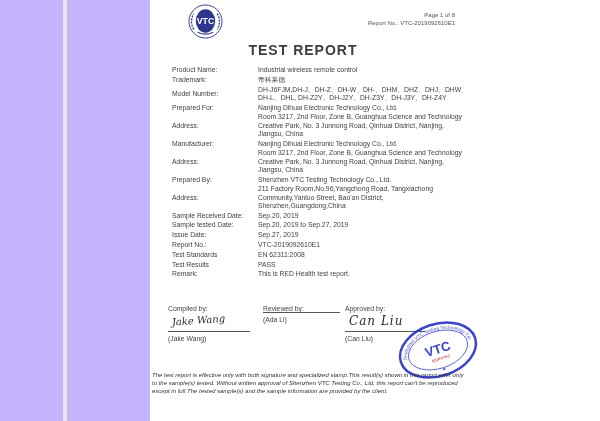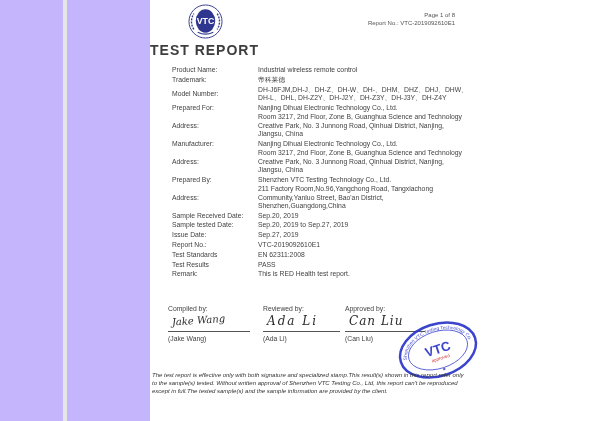--- a/index.html
+++ b/index.html
@@ -6,21 +6,21 @@
   body { background:#b0b0b0; font-family:"Liberation Sans", sans-serif; }
   .screen { position:relative; width:600px; height:421px; background:#c4b5fd; overflow:hidden; }
   .gutter-line { position:absolute; left:63px; top:0; width:4px; height:100%; background:#e6e6e6; }
   .page { position:absolute; left:150px; top:0; width:450px; height:421px; background:#ffffff; }
 
   .logo { position:absolute; left:38px; top:4px; width:35px; height:35px; }
 
   .head-right { position:absolute; top:11px; right:145px; text-align:right;
                 font-size:6px; line-height:8px; color:#555; }
 
-  .title { position:absolute; top:42px; left:0; width:306px; 
+  .title { position:absolute; top:42px; left:0; width:306px; text-align:center;
            font-size:14px; font-weight:bold; letter-spacing:1px; color:#3d3d3d; }
 
   .table { position:absolute; left:22px; top:66px; width:296px; }
   .trow { display:flex; align-items:center; margin-bottom:1.6px; }
   .tlabel { flex:none; width:86px; font-size:6.8px; line-height:8.2px; color:#3f3f3f; }
   .tvalue { flex:1; font-size:6.8px; line-height:8.2px; color:#3f3f3f; }
 
   .sigs { position:absolute; left:18px; top:305px; display:flex; }
   .sig-col { display:flex; flex-direction:column; }
   .sig-col.c1 { width:82px; margin-right:13px; }
@@ -136,21 +136,20 @@
 
     <div class="sigs">
       <div class="sig-col c1">
         <div class="sig-head">Compiled by:</div>
         <div class="sig-script">Jake Wang</div>
         <div class="sig-line"></div>
         <div class="sig-name">(Jake Wang)</div>
       </div>
       <div class="sig-col c2">
         <div class="sig-head">Reviewed by:</div>
-        <div class="sig-script">Ada Li</div>
         <div class="sig-line"></div>
         <div class="sig-name">(Ada Li)</div>
       </div>
       <div class="sig-col c3">
         <div class="sig-head">Approved by:</div>
         <div class="sig-script">Can Liu</div>
         <div class="sig-line"></div>
         <div class="sig-name">(Can Liu)</div>
       </div>
     </div>

